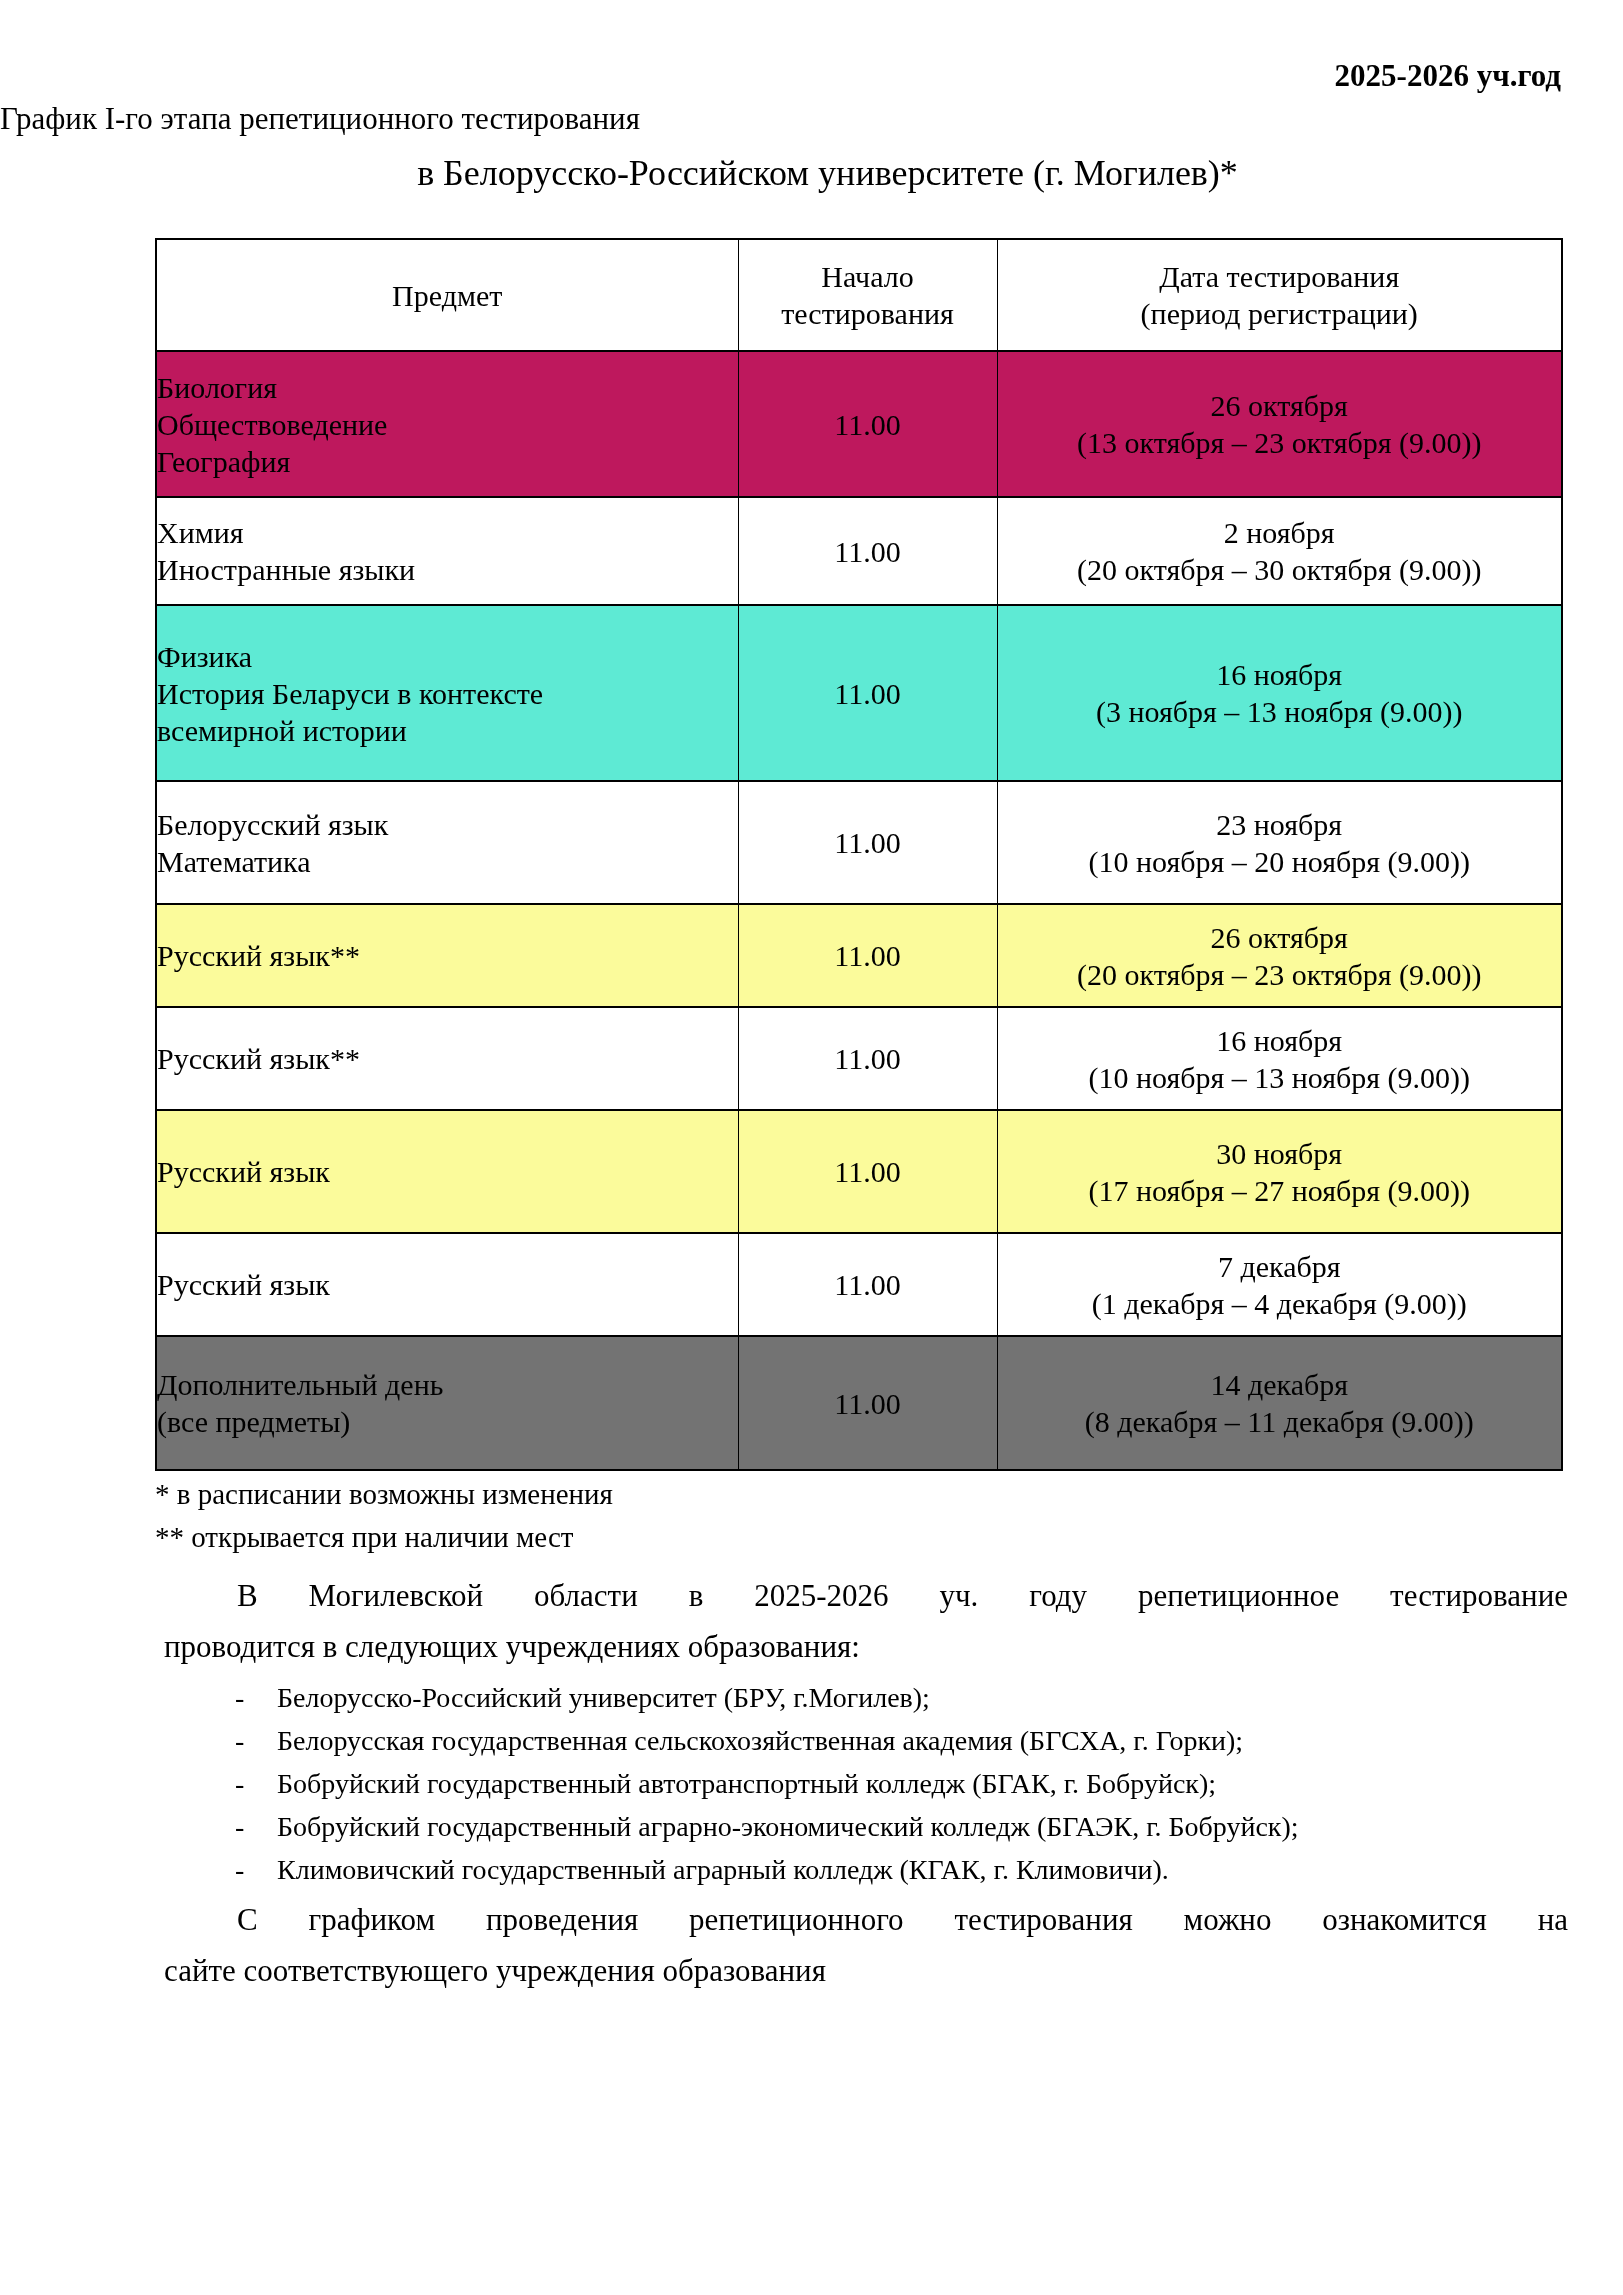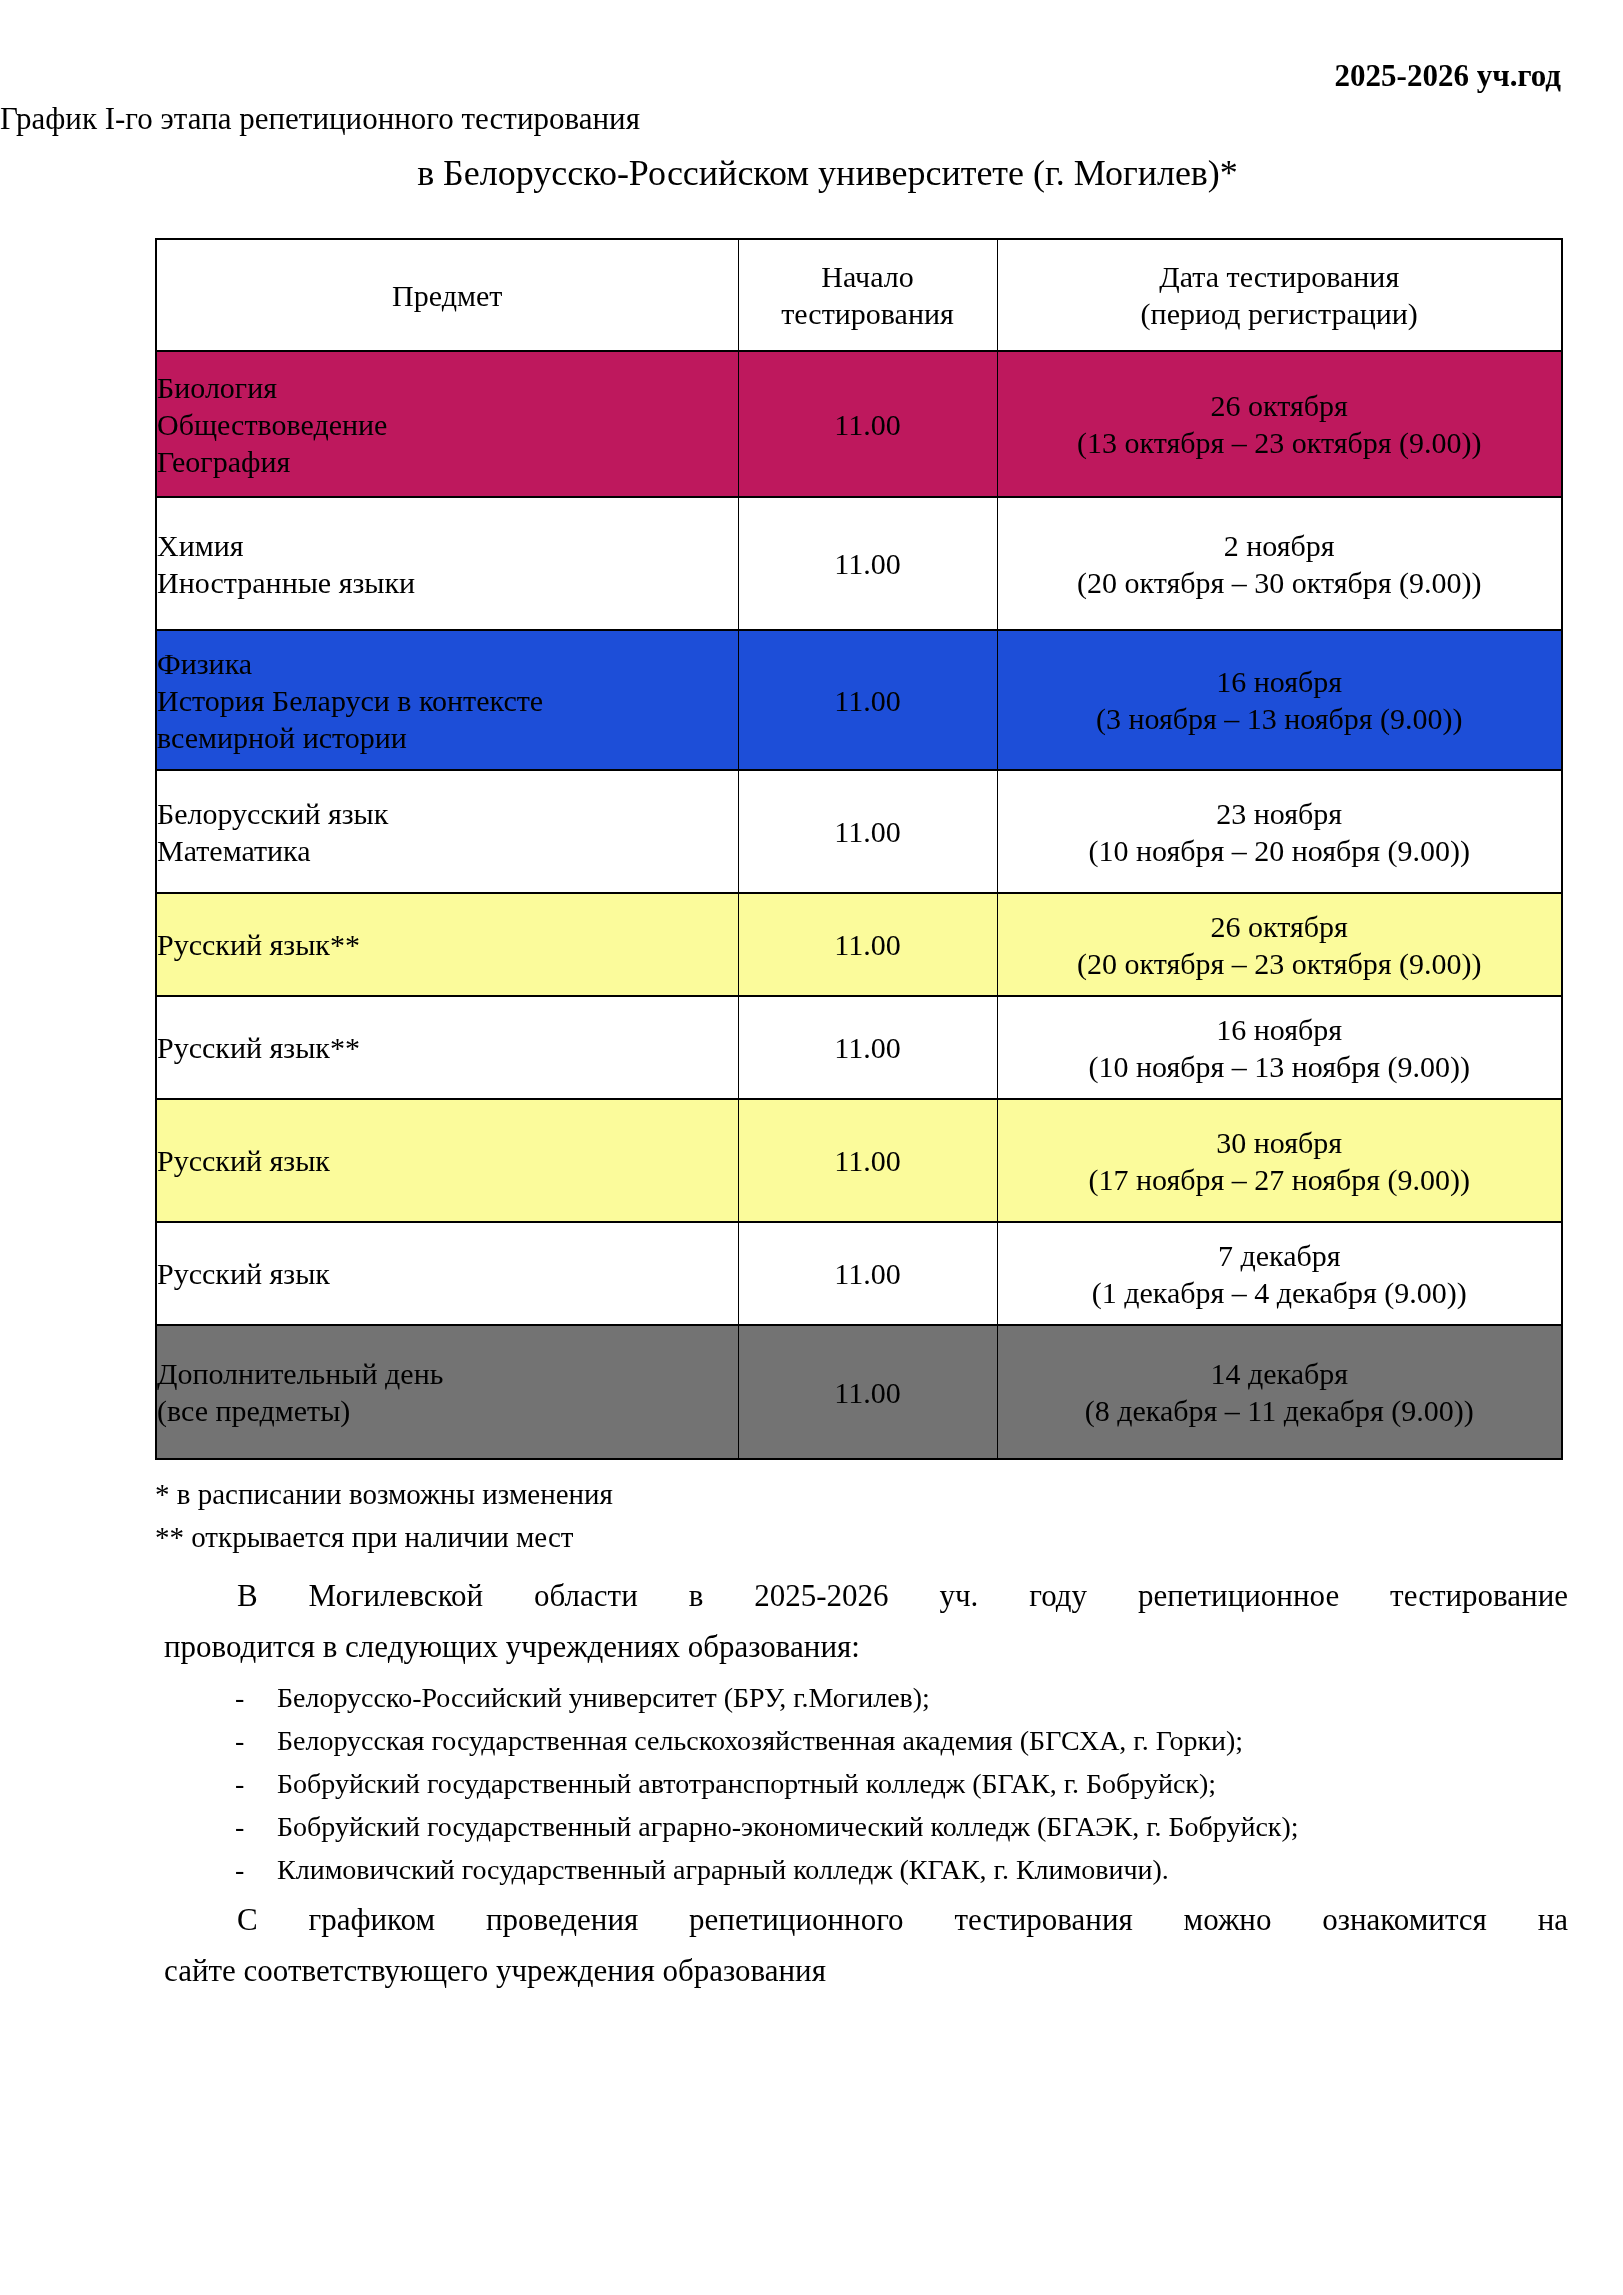--- a/index.html
+++ b/index.html
@@ -129,28 +129,28 @@
 (период регистрации)</td>
       </tr>
       <tr class="pale" style="height: 146px; background: #be185d;">
         <td class="subject-cell">Биология
 Обществоведение
 География</td>
         <td class="start-cell">11.00</td>
         <td class="date-cell">26 октября
 (13 октября – 23 октября (9.00))</td>
       </tr>
-      <tr style="height:133px">
+      <tr style="height:108px">
         <td class="subject-cell">Химия
 Иностранные языки</td>
         <td class="start-cell">11.00</td>
         <td class="date-cell">2 ноября
 (20 октября – 30 октября (9.00))</td>
       </tr>
-      <tr class="pale" style="height: 140px; background: #1d4ed8; padding-left: 40px;">
+      <tr class="pale" style="height: 176px; background: #5eead4; padding-left: 40px;">
         <td class="subject-cell">Физика
 История Беларуси в контексте
 всемирной истории</td>
         <td class="start-cell">11.00</td>
         <td class="date-cell">16 ноября
 (3 ноября – 13 ноября (9.00))</td>
       </tr>
       <tr style="height:123px">
         <td class="subject-cell">Белорусский язык
 Математика</td>

